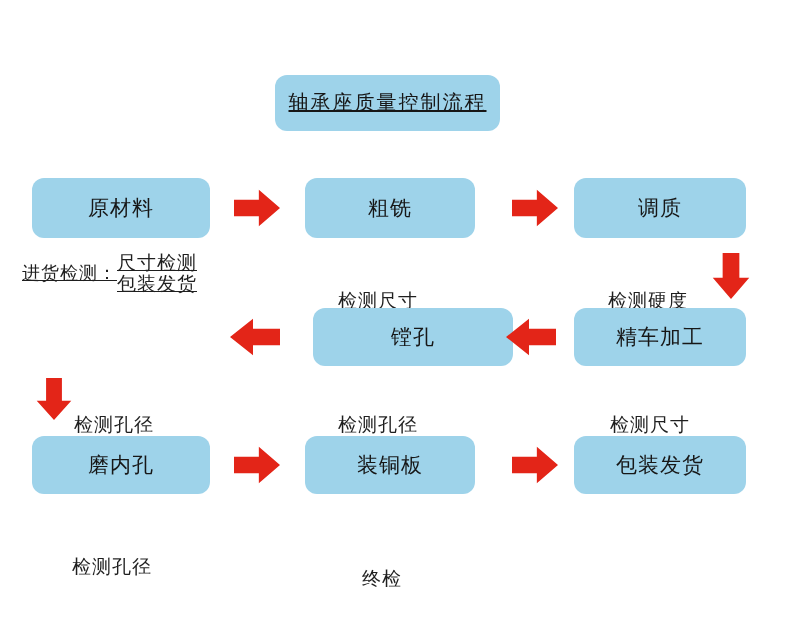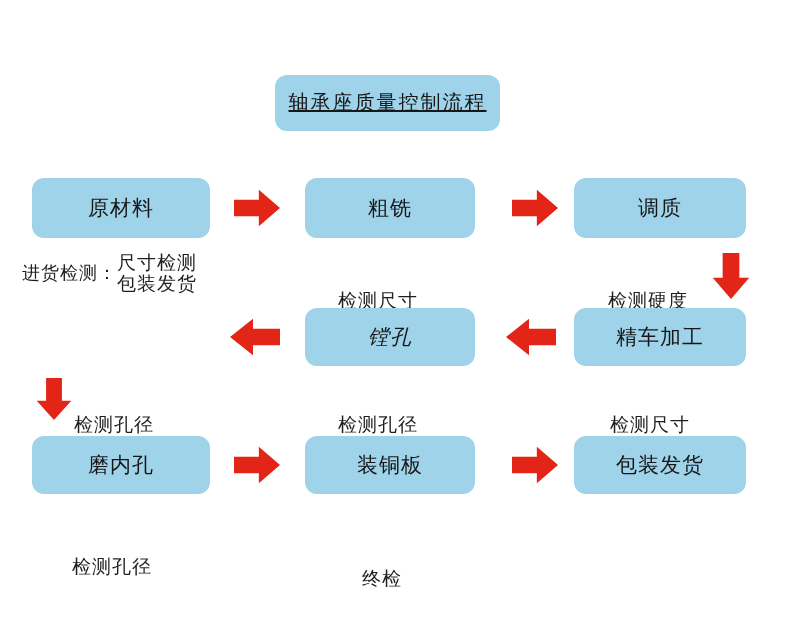--- a/index.html
+++ b/index.html
@@ -74,20 +74,21 @@
   }
 
   .incoming-group {
     position: absolute;
     display: flex;
     align-items: center;
     font-size: 19px;
     letter-spacing: 1px;
     color: #1f1f1f;
     white-space: nowrap;
+    text-decoration: underline;
   }
   .incoming-group .label {
     font-size: 18px;
   }
   .incoming-group .values {
     display: flex;
     flex-direction: column;
     line-height: 1.12;
     font-size: 19px;
   }
@@ -131,21 +132,21 @@
 
   <div class="caption" style="left:608px; top:262px;">
     <span>检测硬度</span>
   </div>
 
   <div class="arrow arrow-down" style="left:712px; top:253px; width:38px; height:46px;"></div>
 
 
   <div class="arrow arrow-left" style="left:230px; top:318px; width:50px; height:38px;"></div>
 
-  <div class="box" style="left:305px; top:308px; width:170px; height:58px;font-style:italic;">
+  <div class="box" style="left:313px; top:308px; width:200px; height:58px;">
     <span>镗孔</span>
   </div>
 
   <div class="arrow arrow-left" style="left:506px; top:318px; width:50px; height:38px;"></div>
 
   <div class="box" style="left:574px; top:308px; width:172px; height:58px;">
     <span>精车加工</span>
   </div>
 
   <div class="arrow arrow-down" style="left:36px; top:378px; width:36px; height:42px;"></div>

